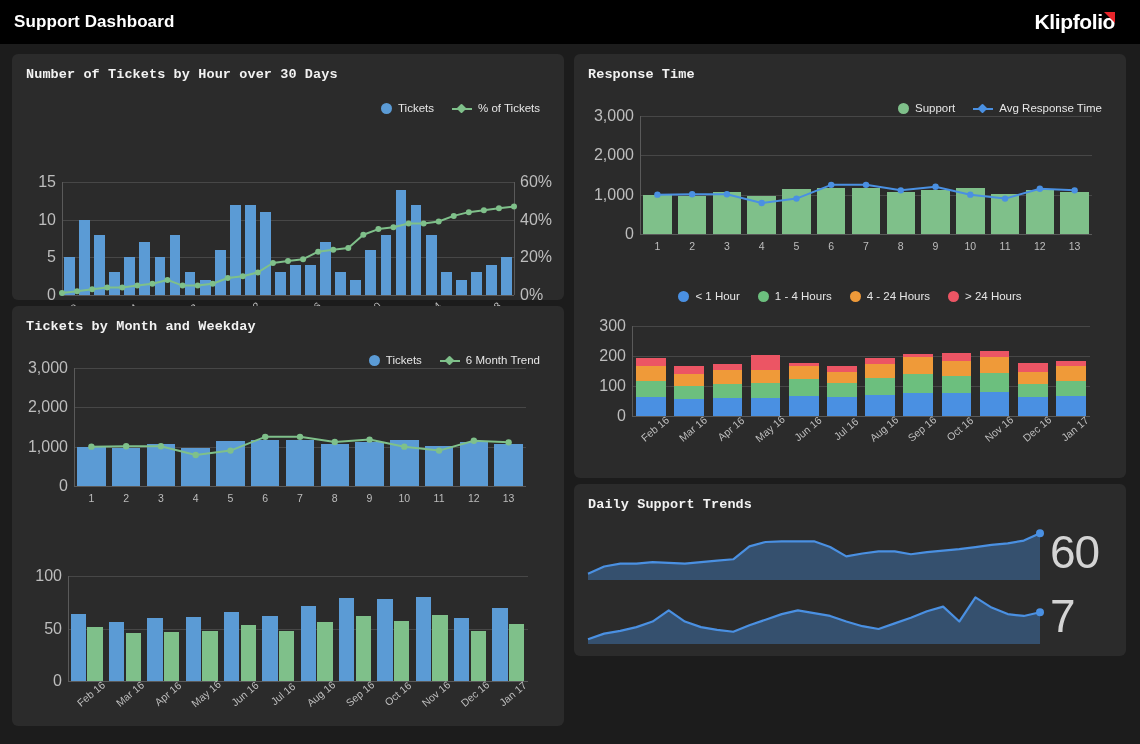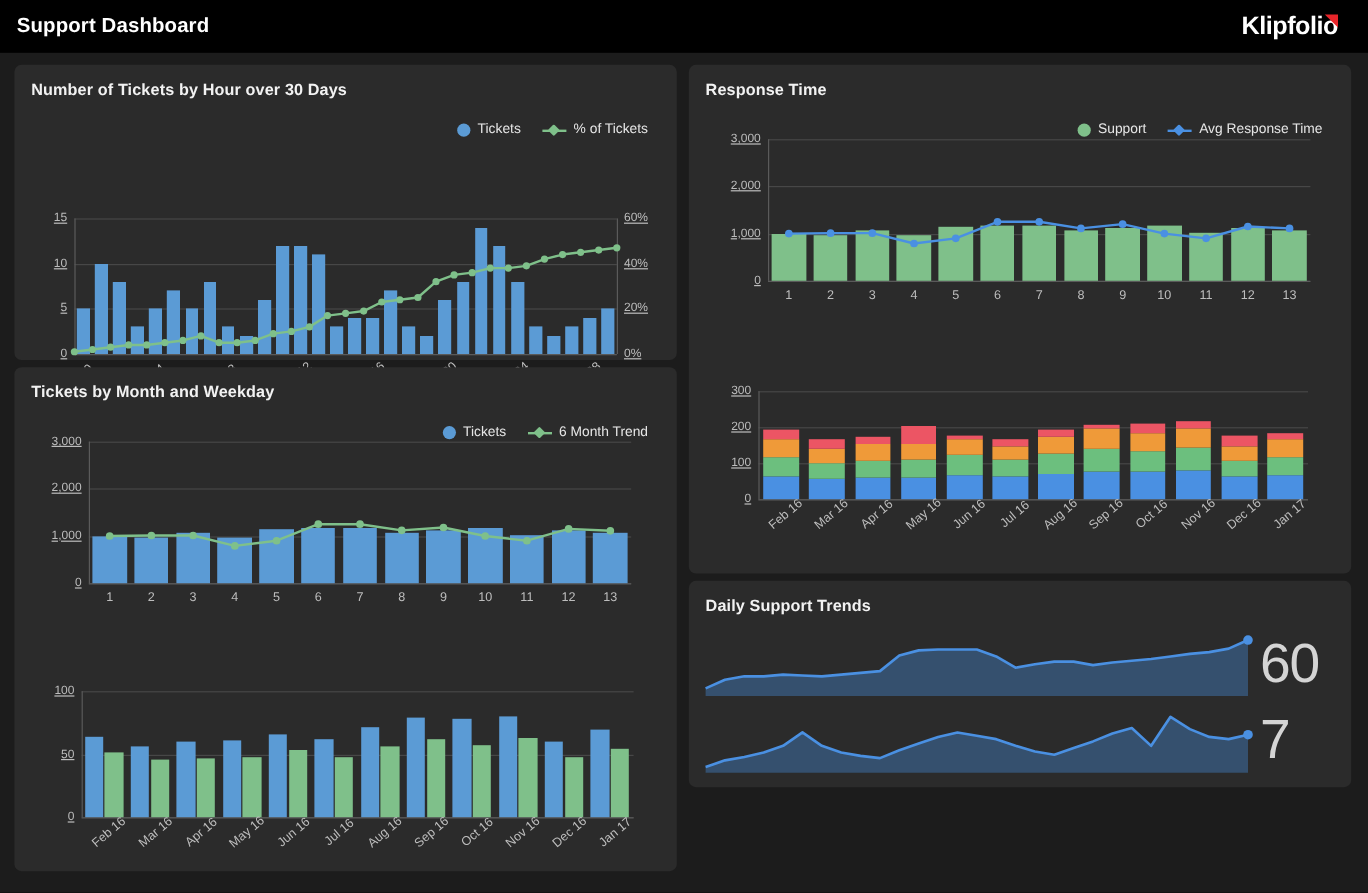--- a/index.html
+++ b/index.html
@@ -22,21 +22,21 @@
   .logo-text { color: #fff; font-size: 21px; font-weight: bold; letter-spacing: -.4px; }
   .logo-mark {
     width: 0; height: 0; position: relative; top: 2px; left: -11px;
     border-left: 11px solid transparent; border-top: 11px solid #e8252a;
   }
 
   
   .panel { position: absolute; background: #2b2b2b; border-radius: 6px; }
   .panel-title {
     color: #f2f2f2; font-size: 13.5px; font-weight: bold;
-    padding: 13px 0 0 14px; letter-spacing: .1px;
+    padding: 13px 0 0 14px; letter-spacing: .1px; font-family: Liberation Mono, monospace;
   }
   #panel-hourly   { left: 12px;  top: 54px;  width: 552px; height: 246px; }
   #panel-monthly  { left: 12px;  top: 306px; width: 552px; height: 420px; }
   #panel-response { left: 574px; top: 54px;  width: 552px; height: 424px; }
   #panel-trends   { left: 574px; top: 484px; width: 552px; height: 172px; }
 
   
   .legend { display: flex; align-items: center; justify-content: center; gap: 18px; }
   .legend-item { display: flex; align-items: center; gap: 6px; }
   .legend-label { color: #e6e6e6; font-size: 11.5px; white-space: nowrap; }
@@ -48,22 +48,22 @@
   .legend-line::after {
     content: ''; position: absolute; left: 6px; top: 2px; width: 7px; height: 7px;
     background: currentColor; transform: rotate(45deg); border-radius: 1px;
   }
 
   
   .chart { position: relative; }
   .plot { position: absolute; overflow: visible; }
   .gridline { position: absolute; left: 0; height: 1px; background: #474747; width: 100%; }
   .axis-y-label {
-    position: absolute; right: 0; color: #bdbdbd; font-size: 10px;
-    transform: translateY(-50%); text-align: right; white-space: nowrap; text-decoration: underline;
+    position: absolute; right: 0; color: #bdbdbd; font-size: 16px;
+    transform: translateY(-50%); text-align: right; white-space: nowrap;
   }
   .axis-y-label.right { left: 0; right: auto; text-align: left; }
   .axis-x-label {
     position: absolute; color: #bdbdbd; font-size: 10.5px;
     white-space: nowrap; transform: translateX(-50%);
   }
   .axis-x-label.rot {
     transform: translateX(-50%) rotate(-40deg); transform-origin: center top;
   }
   .axis-line { position: absolute; background: #5a5a5a; }
@@ -374,20 +374,38 @@
           <div class="axis-x-label" style="left: 191.231px; top: 124px;">6</div>
           <div class="axis-x-label" style="left: 226px; top: 124px;">7</div>
           <div class="axis-x-label" style="left: 260.769px; top: 124px;">8</div>
           <div class="axis-x-label" style="left: 295.538px; top: 124px;">9</div>
           <div class="axis-x-label" style="left: 330.308px; top: 124px;">10</div>
           <div class="axis-x-label" style="left: 365.077px; top: 124px;">11</div>
           <div class="axis-x-label" style="left: 399.846px; top: 124px;">12</div>
           <div class="axis-x-label" style="left: 434.615px; top: 124px;">13</div>
         </div>
       </div>
+    <div class="legend" id="legend-distribution" style="position:absolute;left:0;right:0;top:236px;">
+        <div class="legend-item">
+          <span class="legend-dot" style="background: rgb(74, 144, 226);"></span>
+          <span class="legend-label">&lt; 1 Hour</span>
+        </div>
+        <div class="legend-item">
+          <span class="legend-dot" style="background: rgb(108, 191, 126);"></span>
+          <span class="legend-label">1 - 4 Hours</span>
+        </div>
+        <div class="legend-item">
+          <span class="legend-dot" style="background: rgb(239, 154, 57);"></span>
+          <span class="legend-label">4 - 24 Hours</span>
+        </div>
+        <div class="legend-item">
+          <span class="legend-dot" style="background: rgb(236, 85, 100);"></span>
+          <span class="legend-label">&gt; 24 Hours</span>
+        </div>
+      </div>
     <div class="chart" id="chart-distribution" style="position:absolute;left:0;top:248px;width:552px;height:176px;">
         <div class="plot" style="left: 58px; top: 24px; width: 458px; height: 90px;">
           <div class="gridline" style="top: 90px;"></div>
           <div class="axis-y-label" style="top: 90px; right: 464px;">0</div>
           <div class="gridline" style="top: 60px;"></div>
           <div class="axis-y-label" style="top: 60px; right: 464px;">100</div>
           <div class="gridline" style="top: 30px;"></div>
           <div class="axis-y-label" style="top: 30px; right: 464px;">200</div>
           <div class="gridline" style="top: 0px;"></div>
           <div class="axis-y-label" style="top: 0px; right: 464px;">300</div>

